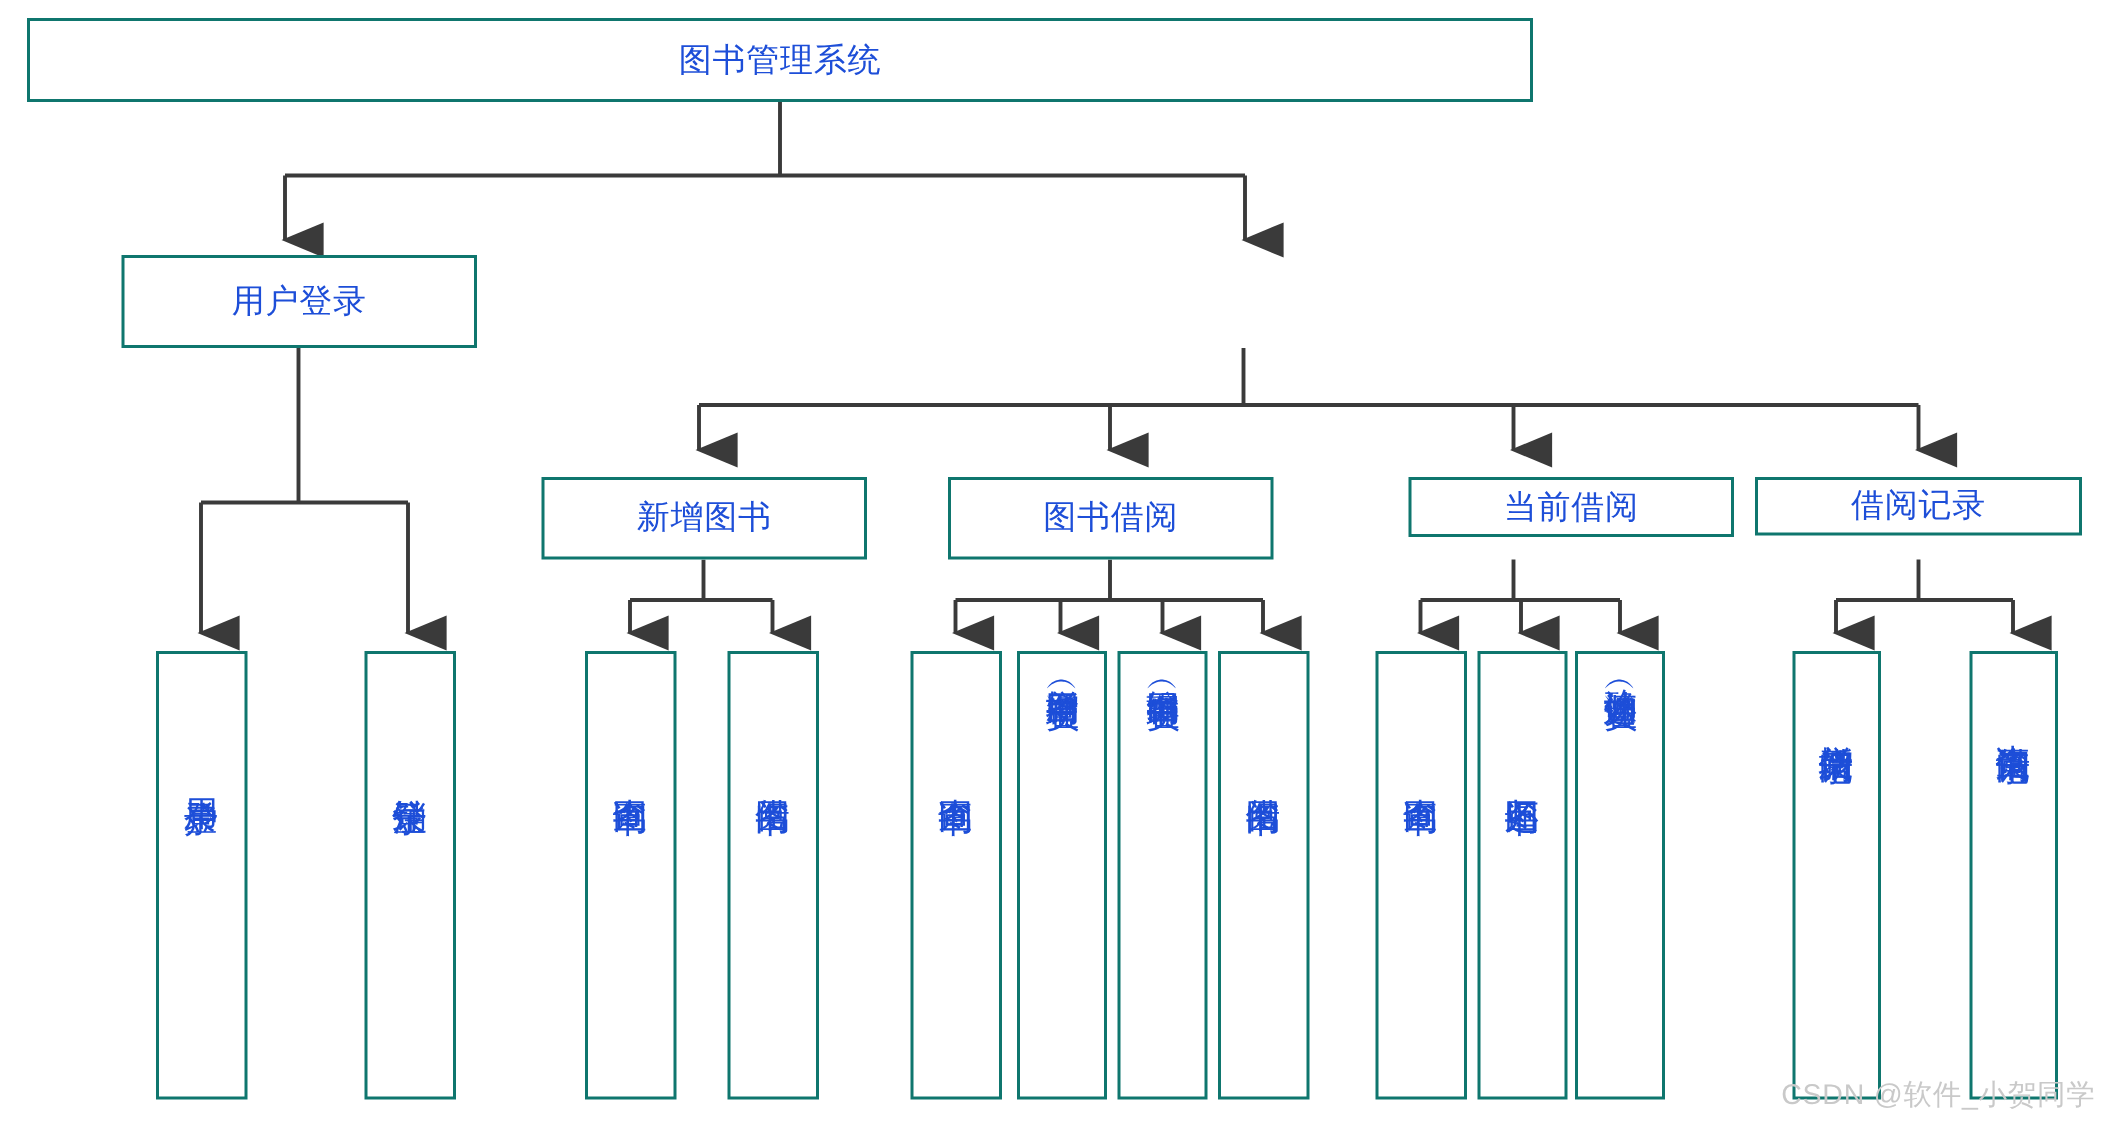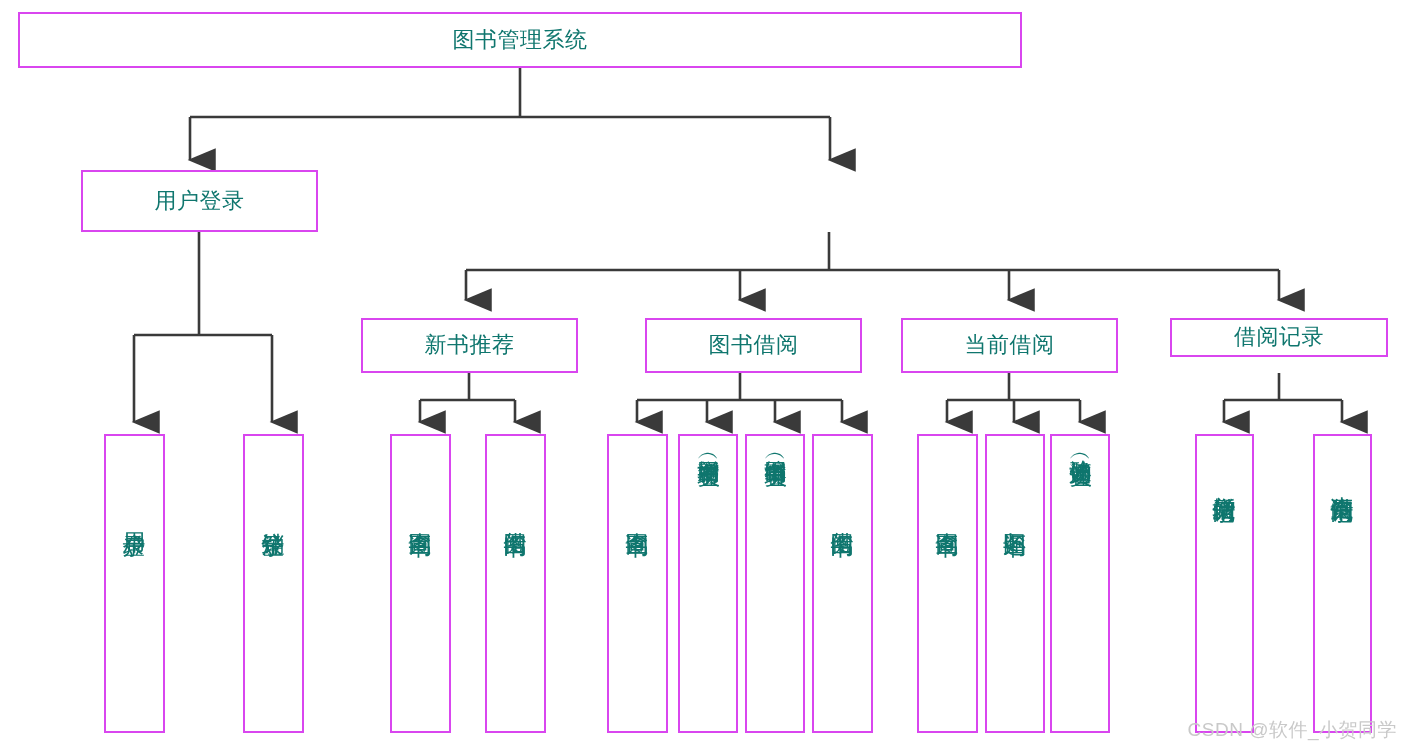--- a/index.html
+++ b/index.html
@@ -22,25 +22,25 @@
     left: 0;
     top: 0;
     width: 1405px;
     height: 747px;
     pointer-events: none;
   }
   .node {
     position: absolute;
     box-sizing: border-box;
     background: #ffffff;
-    border: 2px solid #d946ef;
+    border: 2px solid #0f766e;
     display: flex;
     align-items: center;
     justify-content: center;
-    color: #0f766e;
+    color: #1d4ed8;
   }
   .node .label {
     display: block;
     text-align: center;
     letter-spacing: 0.5px;
     white-space: nowrap;
   }
   .node.horizontal .label {
     font-size: 22px;
     line-height: 1.1;
@@ -131,28 +131,28 @@
   <div class="node horizontal" style="left:18px; top:12px; width:1004px; height:56px;">
     <span class="label">图书管理系统</span>
   </div>
 
   <div class="node horizontal" style="left:81px; top:170px; width:237px; height:62px;">
     <span class="label">用户登录</span>
   </div>
 
 
   <div class="node horizontal" style="left:361px; top:318px; width:217px; height:55px;">
-    <span class="label">新书推荐</span>
-  </div>
-
-  <div class="node horizontal" style="left:632px; top:318px; width:217px; height:55px;margin-left:13px;">
+    <span class="label">新增图书</span>
+  </div>
+
+  <div class="node horizontal" style="left:632px; top:318px; width:217px; height:55px;">
     <span class="label">图书借阅</span>
   </div>
 
-  <div class="node horizontal" style="left:901px; top:318px; width:217px; height:55px;">
+  <div class="node horizontal" style="left:939px; top:318px; width:217px; height:40px;">
     <span class="label">当前借阅</span>
   </div>
 
   <div class="node horizontal" style="left:1170px; top:318px; width:218px; height:39px;">
     <span class="label">借阅记录</span>
   </div>
 
   <div class="node vertical" style="left:104px; top:434px; width:61px; height:299px; padding-top:78px;">
     <span class="label">用户登录</span>
   </div>

